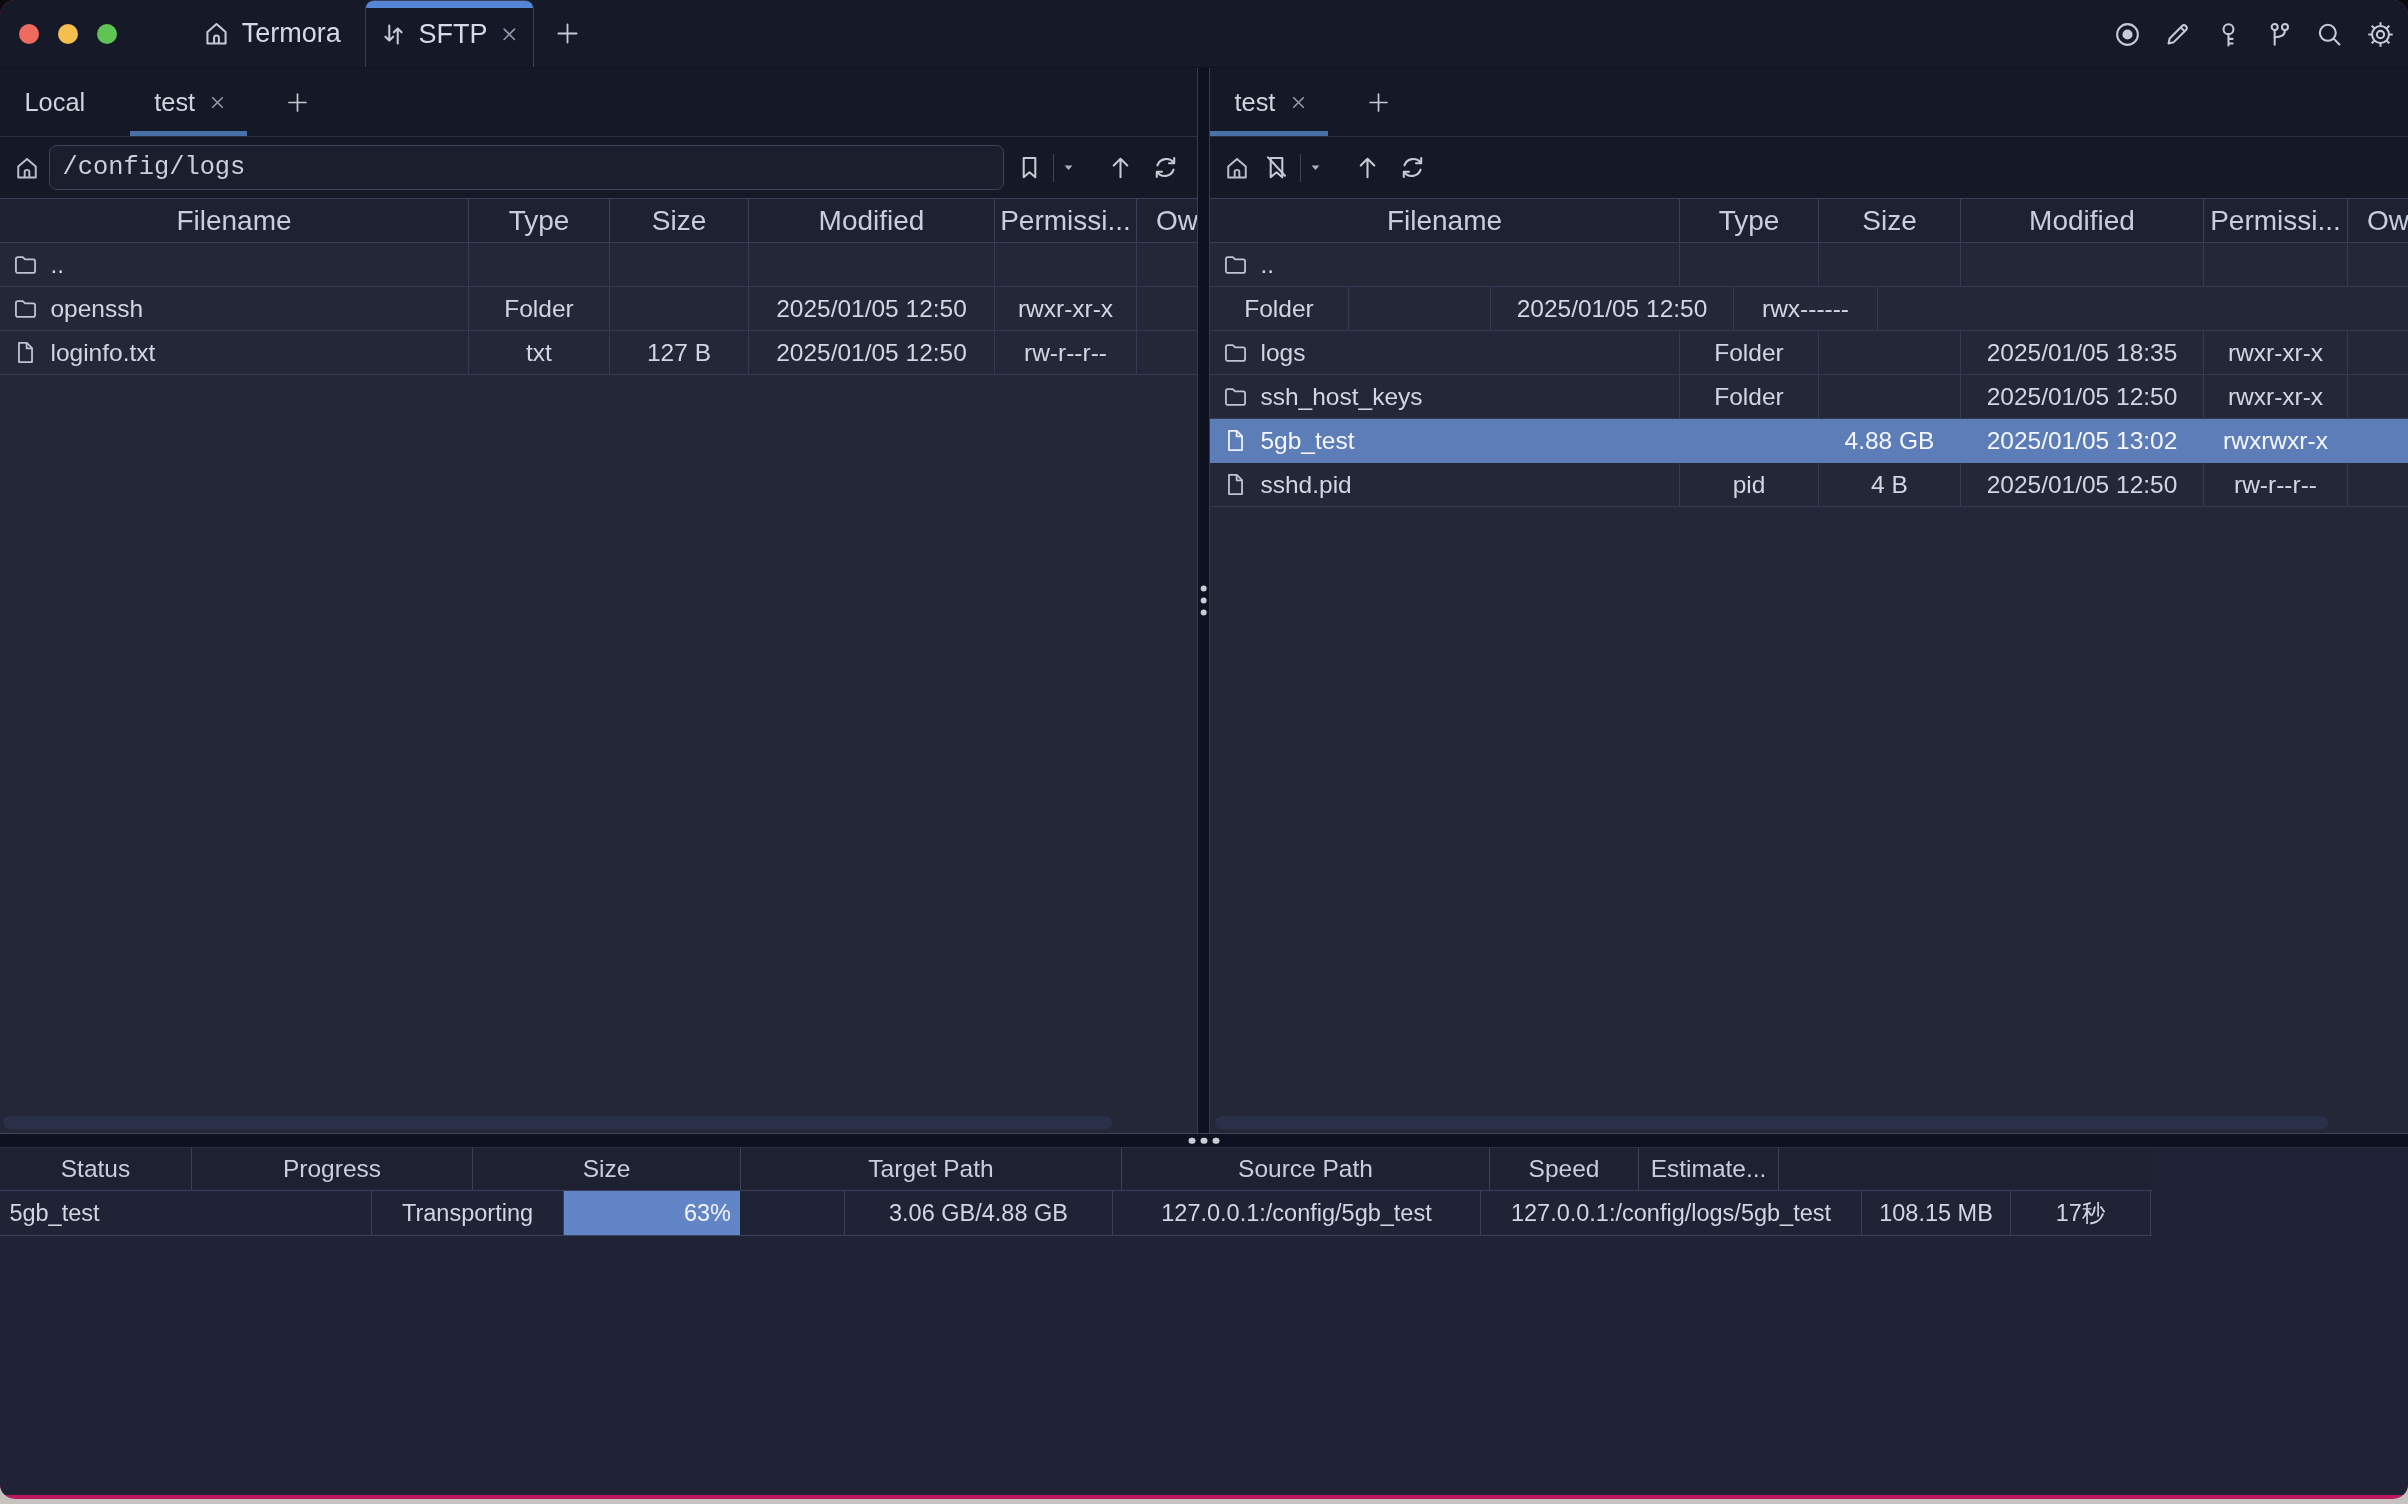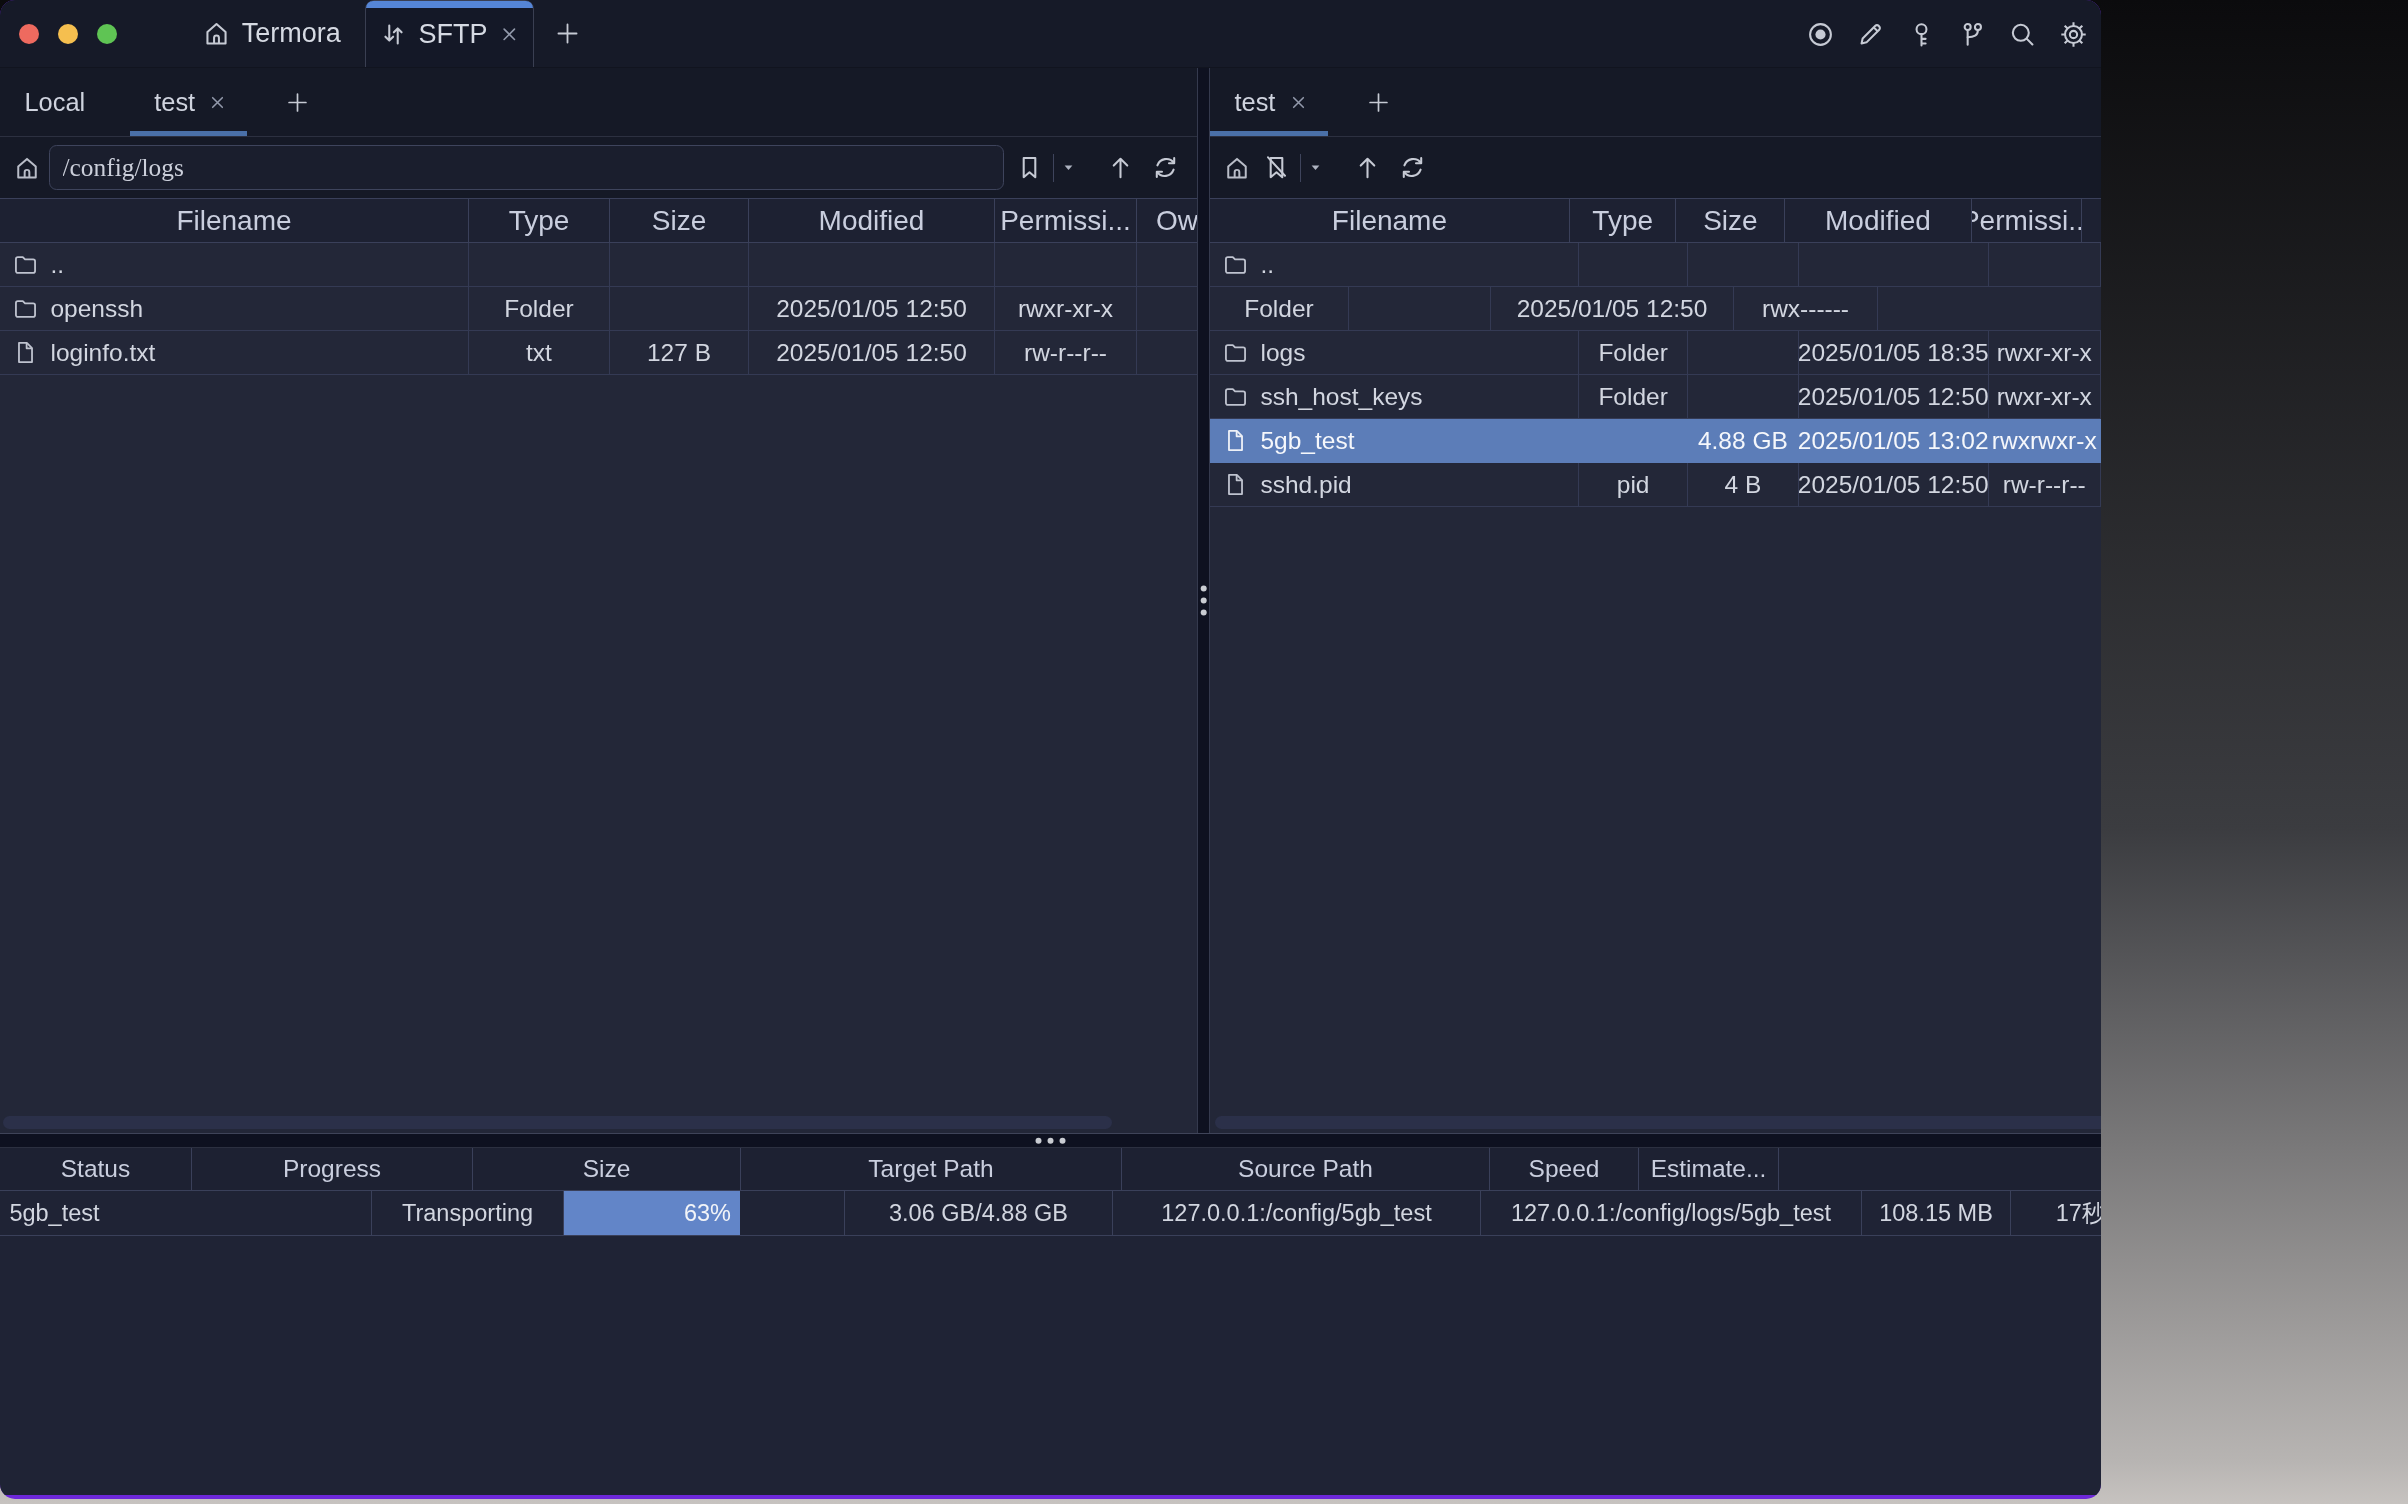--- a/index.html
+++ b/index.html
@@ -4,22 +4,22 @@
 <style>
   * { margin:0; padding:0; box-sizing:border-box; }
   html,body { width:2409px; height:1505px; }
   body {
     font-family:"Liberation Sans", sans-serif;
     background:linear-gradient(180deg,#0b0b0d 0%,#3b3c40 55%,#b7b4b2 97%,#c7c3c0 100%);
     overflow:hidden;
     -webkit-font-smoothing:antialiased;
   }
   .window {
-    position:relative; width:2101px; height:1499px;
-    background:#6d28d9; border-radius:15px; overflow:hidden;
+    position:relative; width:2408px; height:1499px;
+    background:#be185d; border-radius:15px; overflow:hidden;
     color:#d3d7e1;
   }
 
   
   .titlebar {
     height:68px; background:#161a28; display:flex; align-items:center;
     position:relative; border-bottom:0.9px solid #11141f;
   }
   .lights { display:flex; gap:19px; padding:0 19px 0 19px; align-items:center; }
   .light { width:20px; height:20px; border-radius:50%; }
@@ -75,21 +75,21 @@
   .ptab-plus { display:flex; align-items:center; padding:0 17px; color:#c6cad4; }
 
   .path-row {
     height:61px; background:#151926; display:flex; align-items:center;
     padding-left:13px; flex:0 0 auto;
   }
   .home-ic { width:28px; height:28px; color:#b9bdc8; flex:0 0 auto; }
   .path-input {
     flex:1; height:45px; margin-left:7.5px; background:#1a1e2d;
     border:1.9px solid #3e445c; border-radius:7.5px; color:#cbcfda;
-    font-size:25.4px; font-family:Liberation Serif, serif;
+    font-size:25.4px; font-family:Liberation Mono, monospace;
     padding:0 13px; outline:none; min-width:0;
   }
   .path-tools { display:flex; align-items:center; flex:0 0 auto; padding:0 17px 0 11.3px; }
   .pt-icon { width:29px; height:29px; color:#c6cad4; }
   .pt-sep { width:0.9px; height:28px; background:#3e445c; margin:0 6.6px 0 8.5px; }
   .pt-chev { width:17px; height:17px; color:#aeb3c0; margin-right:13px; }
   .pt-gap { width:16px; }
 
   
   .grid-head {

